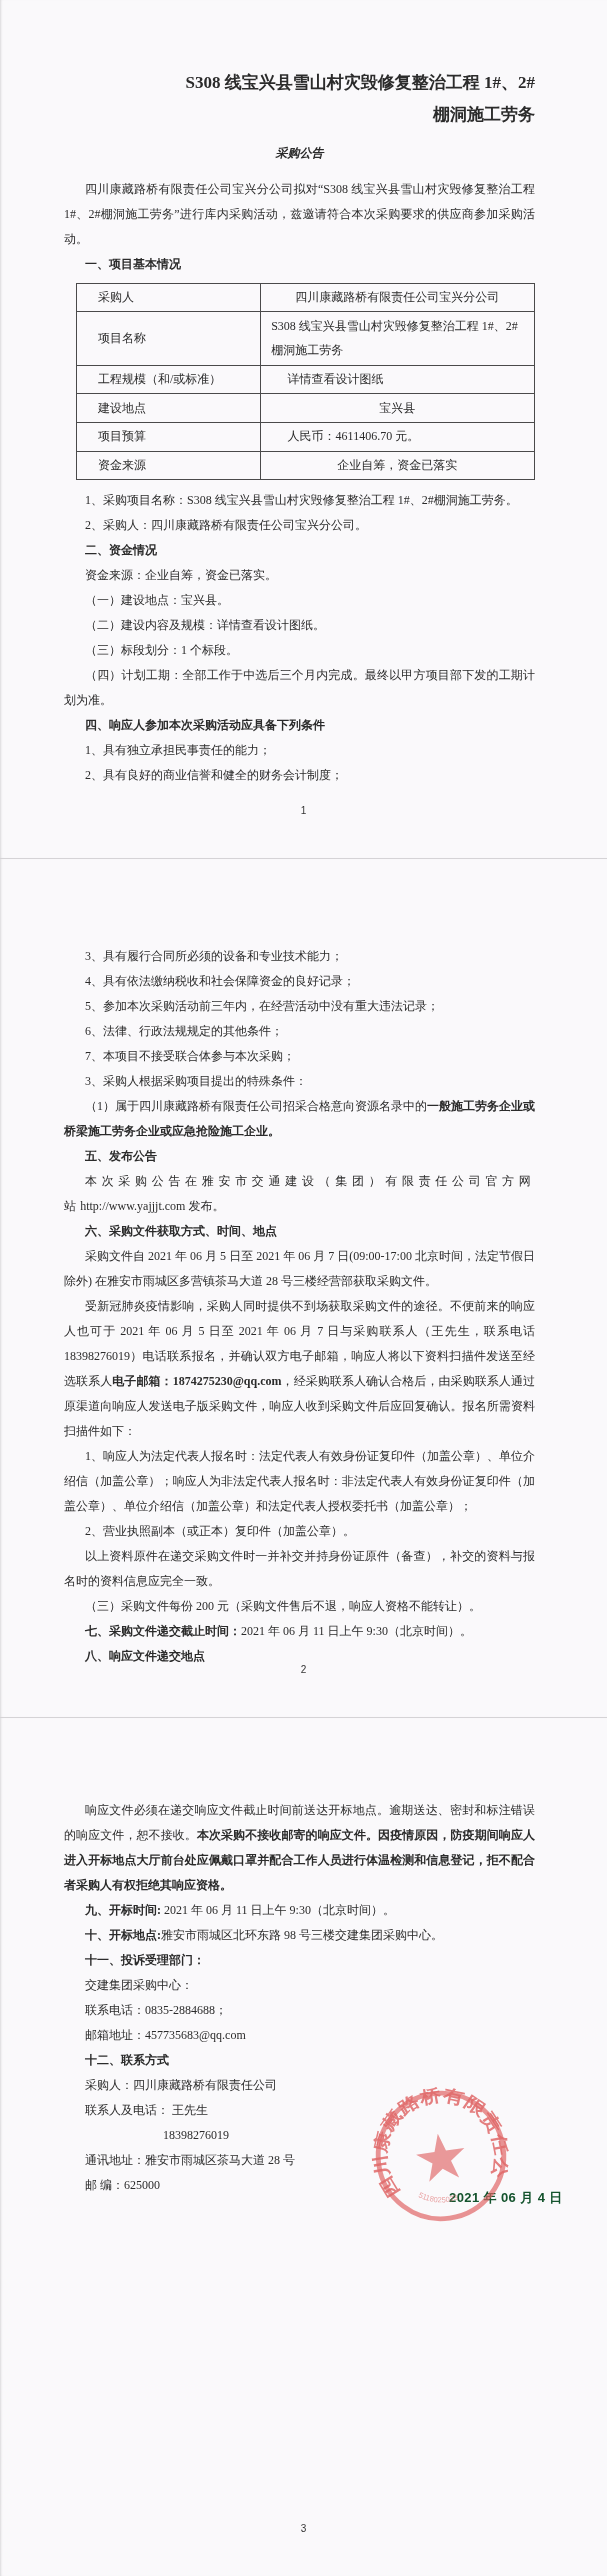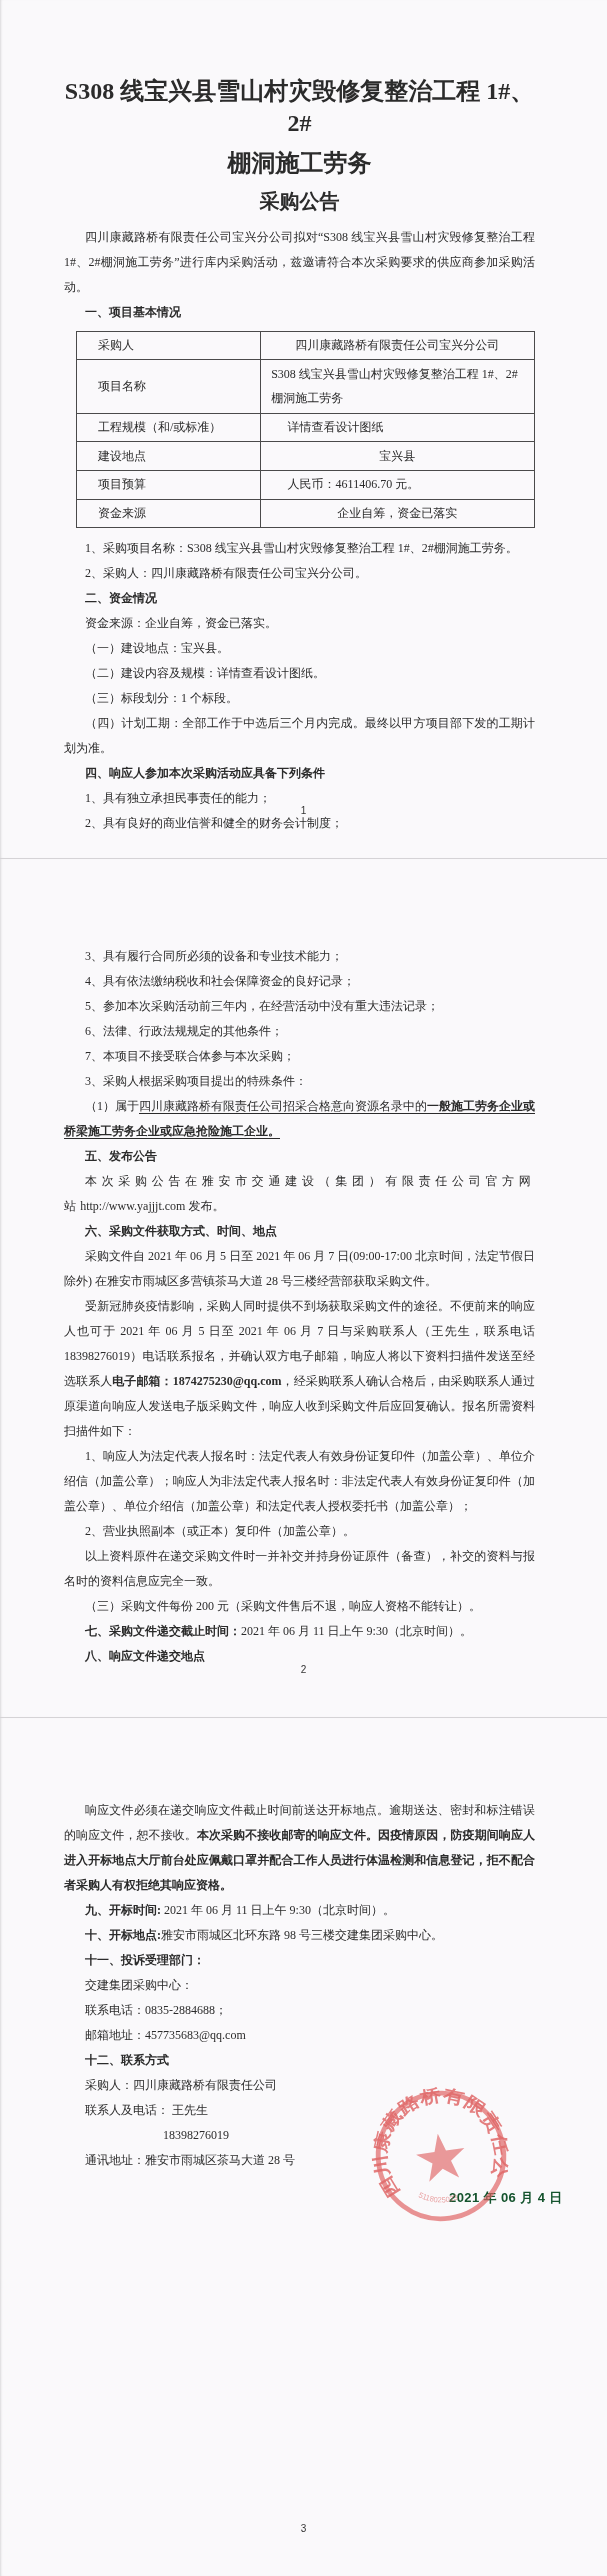--- a/index.html
+++ b/index.html
@@ -8,23 +8,23 @@
   .page{position:relative;width:607px;height:858px;background:#faf9fb;overflow:hidden;
         box-sizing:border-box;color:#2b2b2b;box-shadow:inset 2.3px 0 2.3px -1.5px rgba(0,0,0,.15);}
   .page--next{height:859px;border-top:0.8px solid #d5d3d6;}
   .content{margin:0 72px 0 64px;}
   .page1 .content{padding-top:67px;}
   .page2 .content{padding-top:85px;}
   .page3 .content{padding-top:80px;}
   p{margin:0;font-size:12px;line-height:25px;text-align:justify;text-indent:21px;}
   .h{font-weight:700;}
   .b{font-weight:700;}
-  .u{text-decoration:underline;text-underline-offset:3px;}
-  .doc-title{font-size:24px;line-height:32px;font-weight:700;text-align:center;text-indent:0;margin-top:8px;}
-  .doc-subtitle{font-size:20px;line-height:26px;font-weight:700;text-align:center;text-indent:0;margin-top:9px;}
+  .u{text-underline-offset:3px;}
+  .doc-title{font-size:17px;line-height:32px;font-weight:700;text-align:right;text-indent:0;}
+  .doc-subtitle{font-size:12px;line-height:26px;font-weight:700;text-align:center;text-indent:0;margin-top:9px;font-style:italic;}
   .intro{margin-top:10.6px;}
   .info-table{border-collapse:collapse;width:459px;margin:6px 0 7.6px 12px;}
   .info-table td{border:0.8px solid #4a4a4a;font-size:12px;line-height:23px;padding:2.3px 4.6px;vertical-align:middle;}
   .info-table td.label{width:157px;padding-left:21px;}
   .info-table td.val-center{text-align:center;}
   .info-table td.val-left{padding-left:27px;}
   .info-table td.val-name{padding-left:10.6px;line-height:24px;margin-left:10px;}
   .spread{letter-spacing:4.2px;}
   .phone-line{text-indent:99px;}
   .page-num{position:absolute;left:0;right:0;bottom:42px;text-align:center;font-size:10px;
@@ -122,20 +122,21 @@
       <p><span class="b">十、开标地点:</span><span>雅安市雨城区北环东路 98 号三楼交建集团采购中心。</span></p>
       <p class="h">十一、投诉受理部门：</p>
       <p>交建集团采购中心：</p>
       <p>联系电话：0835-2884688；</p>
       <p>邮箱地址：457735683@qq.com</p>
       <p class="h">十二、联系方式</p>
       <p>采购人：四川康藏路桥有限责任公司</p>
       <p>联系人及电话： 王先生</p>
       <p class="phone-line">18398276019</p>
       <p>通讯地址：雅安市雨城区茶马大道 28 号</p>
+      <p>邮 编：625000</p>
     </div>
 
     <div class="sign-date">2021 年 06 月 4 日</div>
 
     <div class="seal">
       <svg viewBox="0 0 200 200" width="138" height="138">
         <defs>
           <path id="sealTop" d="M 36,146 A 79,79 0 1 1 164,146" fill="none"></path>
           <path id="sealBottom" d="M 54,150 A 70,70 0 0 0 146,150" fill="none"></path>
         </defs>

